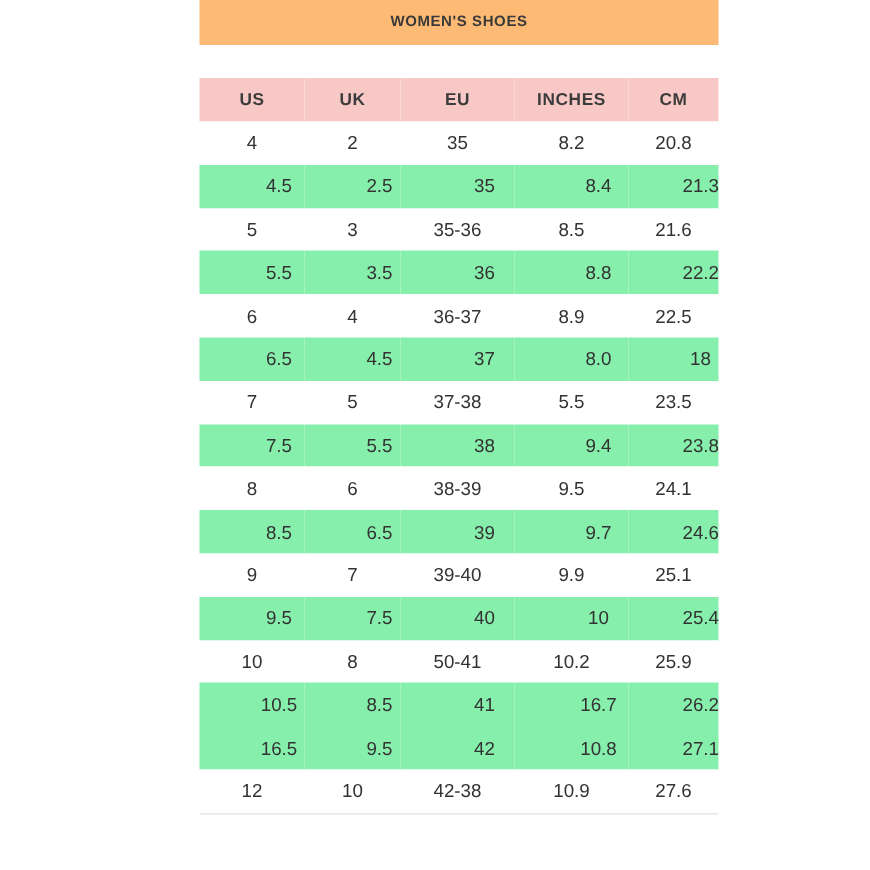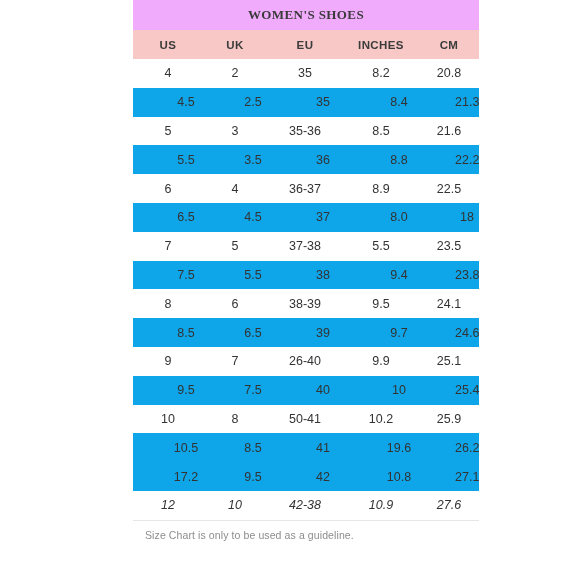--- a/index.html
+++ b/index.html
@@ -26,31 +26,31 @@
     top: 0;
     width: 346px;
     height: 580px;
     background: #ffffff;
     box-sizing: border-box;
   }
   .chart-title {
     height: 30px;
     line-height: 30px;
     text-align: center;
-    font-size: 13px;
+    font-size: 10px;
     font-weight: bold;
     color: #3a3a3a;
     letter-spacing: 0.4px;
-    background: #f0abfc;
-    font-family: Liberation Serif, serif;
+    background: #fdba74;
   }
   table.size-table {
     width: 346px;
     border-collapse: collapse;
     table-layout: fixed;
+    margin-top: 22px;
   }
   table.size-table col.c-us     { width: 70px; }
   table.size-table col.c-uk     { width: 64px; }
   table.size-table col.c-eu     { width: 76px; }
   table.size-table col.c-inches { width: 76px; }
   table.size-table col.c-cm     { width: 60px; }
 
   table.size-table thead th {
     background: #F7C8C6;
     color: #3b3b3b;
@@ -70,26 +70,25 @@
     vertical-align: middle;
     font-size: 12.5px;
     color: #333333;
     border: none;
     white-space: nowrap;
   }
   table.size-table tbody tr.row-odd td {
     background: #ffffff;
   }
   table.size-table tbody tr.row-even td {
-    background: #0ea5e9;
+    background: #86efac;
     padding-left: 36px;
   }
   table.size-table tbody tr.last-row td {
     border-bottom: 1px solid #e6e6e6;
-    font-style: italic;
   }
   .chart-note {
     margin-top: 8px;
     padding-left: 12px;
     font-size: 10.5px;
     color: #8d8d8d;
     letter-spacing: 0.1px;
   }
 </style>
 </head>
@@ -184,21 +183,21 @@
           <tr class="row-even">
             <td>8.5</td>
             <td>6.5</td>
             <td>39</td>
             <td>9.7</td>
             <td>24.6</td>
           </tr>
           <tr class="row-odd">
             <td>9</td>
             <td>7</td>
-            <td>26-40</td>
+            <td>39-40</td>
             <td>9.9</td>
             <td>25.1</td>
           </tr>
           <tr class="row-even">
             <td>9.5</td>
             <td>7.5</td>
             <td>40</td>
             <td>10</td>
             <td>25.4</td>
           </tr>
@@ -206,36 +205,35 @@
             <td>10</td>
             <td>8</td>
             <td>50-41</td>
             <td>10.2</td>
             <td>25.9</td>
           </tr>
           <tr class="row-even">
             <td>10.5</td>
             <td>8.5</td>
             <td>41</td>
-            <td>19.6</td>
+            <td>16.7</td>
             <td>26.2</td>
           </tr>
           <tr class="row-even">
-            <td>17.2</td>
+            <td>16.5</td>
             <td>9.5</td>
             <td>42</td>
             <td>10.8</td>
             <td>27.1</td>
           </tr>
           <tr class="row-odd last-row">
             <td>12</td>
             <td>10</td>
             <td>42-38</td>
             <td>10.9</td>
             <td>27.6</td>
           </tr>
         </tbody>
     </table>
 
-    <div class="chart-note">Size Chart is only to be used as a guideline.</div>
 
   </div>
 </div>
 
 </body></html>

